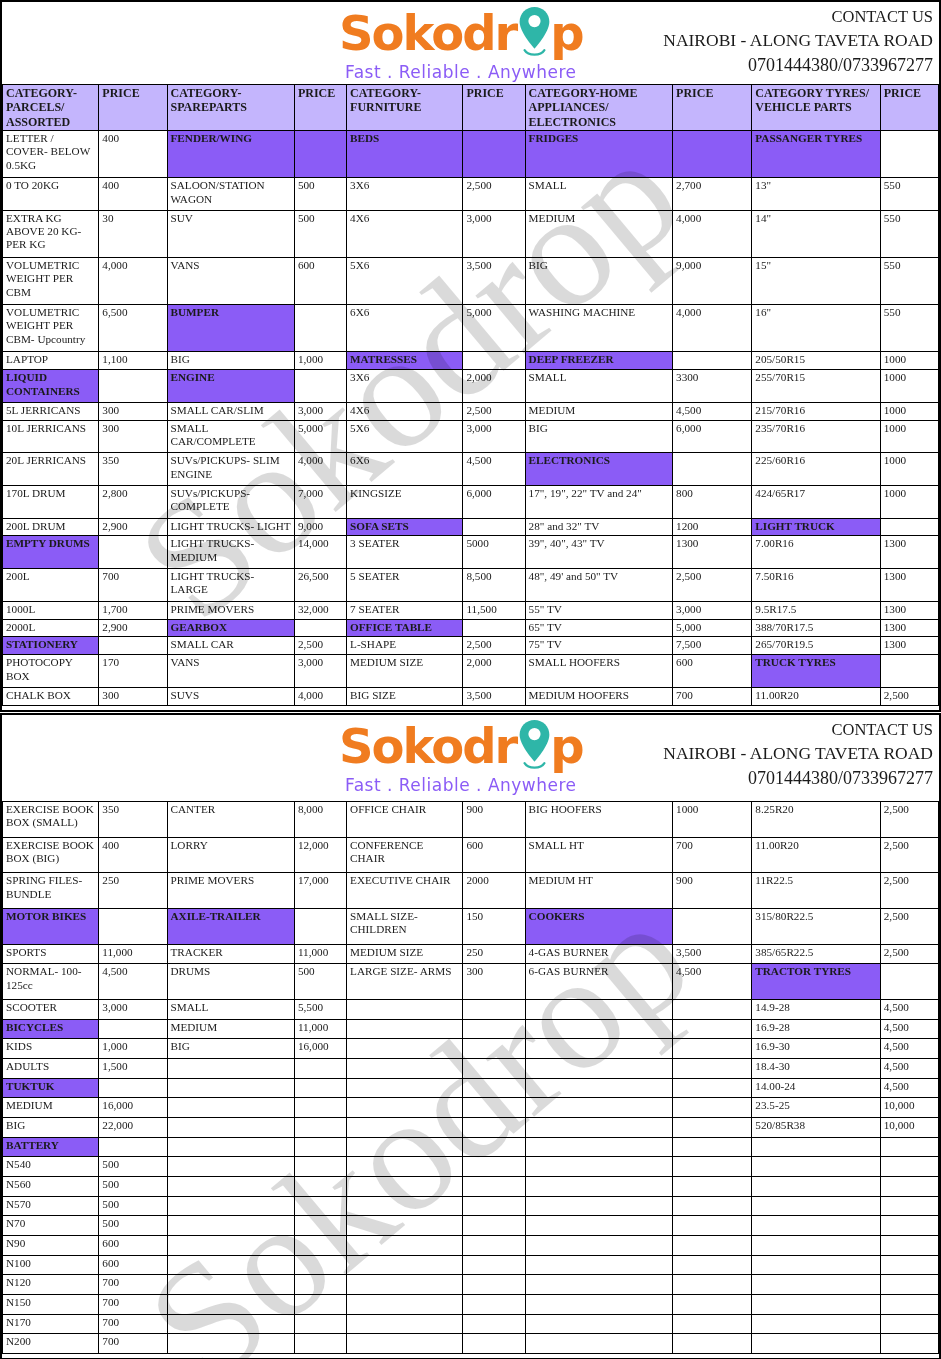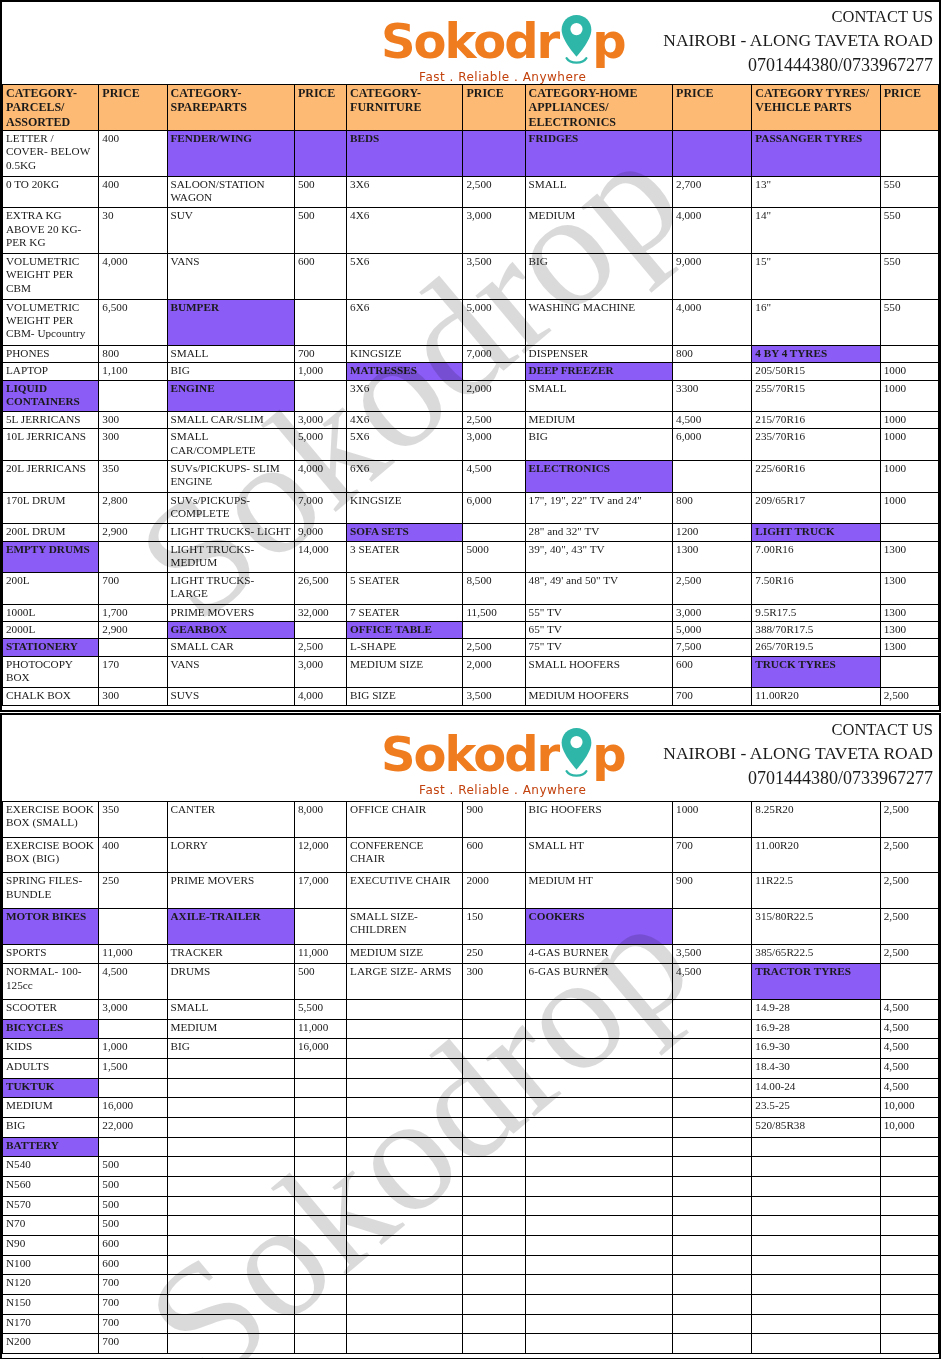--- a/index.html
+++ b/index.html
@@ -4,39 +4,39 @@
 <style>
   html,body{margin:0;padding:0;background:#ffffff;}
   .doc{width:941px;height:1359px;position:relative;background:#fff;
        font-family:"Liberation Serif","DejaVu Serif",serif;color:#1a1a1a;}
   .sheet{position:relative;width:937px;border:2px solid #000;overflow:hidden;background:#fff;}
   .sheet1{height:708px;}
   .sheet2{height:643px;margin-top:1px;}
   
   .hdr{position:relative;height:82px;}
   .sheet2 .hdr{height:86px;}
-  .logo{position:absolute;left:50%;top:14px;transform:translateX(-54%);text-align:center;margin-left:42px;}
+  .logo{position:absolute;left:50%;top:6px;transform:translateX(-54%);text-align:center;}
   .logoline{display:flex;align-items:flex-start;justify-content:center;
             font-family:"DejaVu Sans","Liberation Sans",sans-serif;font-weight:bold;
             font-size:48px;line-height:50px;color:#F07C20;letter-spacing:-2px;}
   .pin{width:34px;height:58px;margin:-6px -1px 0 1px;}
-  .tagline{font-family:"DejaVu Sans","Liberation Sans",sans-serif;font-size:12px;
-           color:#c2410c;margin-top:2px;letter-spacing:0.5px;}
+  .tagline{font-family:"DejaVu Sans","Liberation Sans",sans-serif;font-size:17px;
+           color:#8b5cf6;margin-top:2px;letter-spacing:0.5px;}
   .contact{position:absolute;right:6px;top:3px;text-align:right;line-height:1.4;}
   .contact .c1{font-weight:normal;font-size:16.5px;}
   .contact .c2{font-size:17.5px;}
   .contact .c3{font-size:18px;}
   
   table{border-collapse:collapse;table-layout:fixed;width:937px;}
   .sheet1 table{height:622px;}
   .sheet2 table{height:553px;}
   th,td{border:1px solid #000;vertical-align:top;text-align:left;
         padding:1px 3px;font-size:11.2px;line-height:1.18;
         overflow-wrap:break-word;word-wrap:break-word;}
-  th{background:#fdba74;font-weight:bold;font-size:12px;line-height:1.2;}
+  th{background:#c4b5fd;font-weight:bold;font-size:12px;line-height:1.2;}
   td.sec{background:#8b5cf6;font-weight:bold;}
   
   .wm{position:absolute;left:100px;top:510px;transform:rotate(-40deg);transform-origin:0 0;
       font-family:"Liberation Serif","DejaVu Serif",serif;font-size:165px;
       color:#000;opacity:0.14;white-space:nowrap;pointer-events:none;z-index:5;}
   .sheet2 .wm{left:110px;top:560px;}
   .tablewrap{position:relative;z-index:1;}
 </style>
 </head>
 <body>
@@ -147,32 +147,20 @@
               <td class="sec">BUMPER</td>
               <td></td>
               <td>6X6</td>
               <td>5,000</td>
               <td>WASHING MACHINE</td>
               <td>4,000</td>
               <td>16"</td>
               <td>550</td>
             </tr>
             <tr>
-              <td>PHONES</td>
-              <td>800</td>
-              <td>SMALL</td>
-              <td>700</td>
-              <td>KINGSIZE</td>
-              <td>7,000</td>
-              <td>DISPENSER</td>
-              <td>800</td>
-              <td class="sec">4 BY 4 TYRES</td>
-              <td></td>
-            </tr>
-            <tr>
               <td>LAPTOP</td>
               <td>1,100</td>
               <td>BIG</td>
               <td>1,000</td>
               <td class="sec">MATRESSES</td>
               <td></td>
               <td class="sec">DEEP FREEZER</td>
               <td></td>
               <td>205/50R15</td>
               <td>1000</td>
@@ -227,21 +215,21 @@
             </tr>
             <tr>
               <td>170L DRUM</td>
               <td>2,800</td>
               <td>SUVs/PICKUPS- COMPLETE</td>
               <td>7,000</td>
               <td>KINGSIZE</td>
               <td>6,000</td>
               <td>17", 19", 22" TV and 24"</td>
               <td>800</td>
-              <td>209/65R17</td>
+              <td>424/65R17</td>
               <td>1000</td>
             </tr>
             <tr>
               <td>200L DRUM</td>
               <td>2,900</td>
               <td>LIGHT TRUCKS- LIGHT</td>
               <td>9,000</td>
               <td class="sec">SOFA SETS</td>
               <td></td>
               <td>28" and 32" TV</td>

